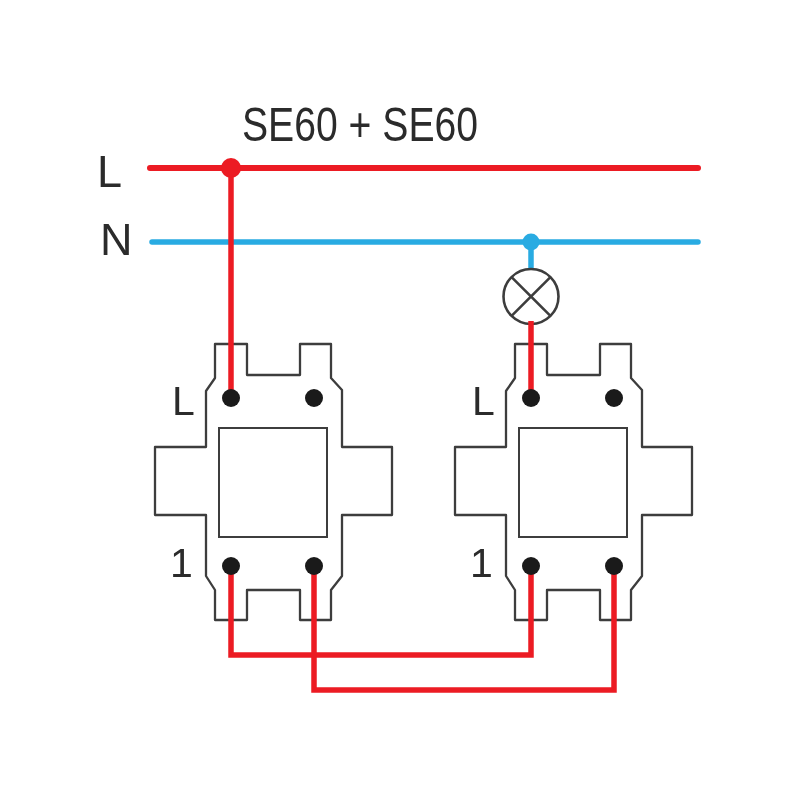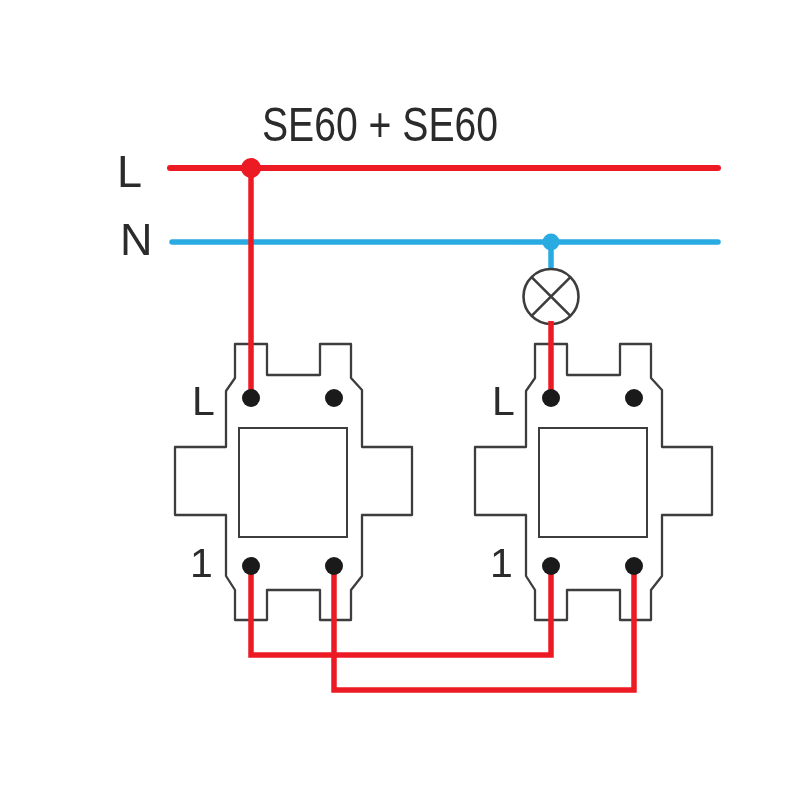--- a/index.html
+++ b/index.html
@@ -6,21 +6,20 @@
     margin: 0;
     padding: 0;
     background: #ffffff;
   }
   .stage {
     position: relative;
     width: 756px;
     height: 791px;
     background: var(--background, #fff);
     font-family: "Liberation Sans", sans-serif;
-    padding-left: 20px;
   }
   svg { display: block; }
 
   .bus-live {
     stroke: var(--live, #EC1B23);
     stroke-width: 6;
     stroke-linecap: round;
     fill: none;
   }
   .bus-neutral {

